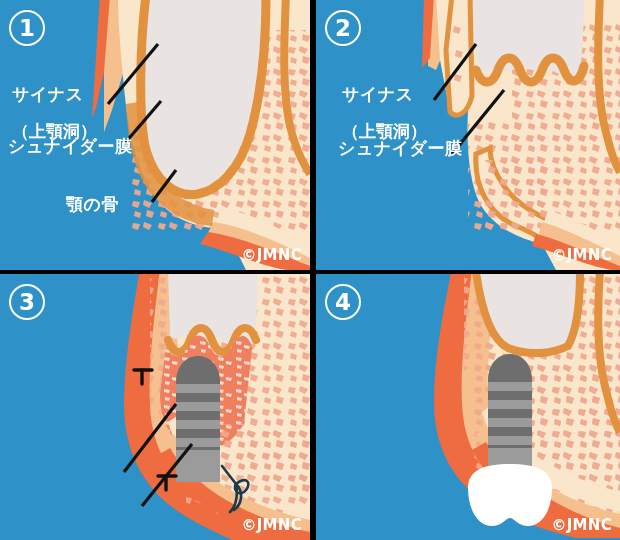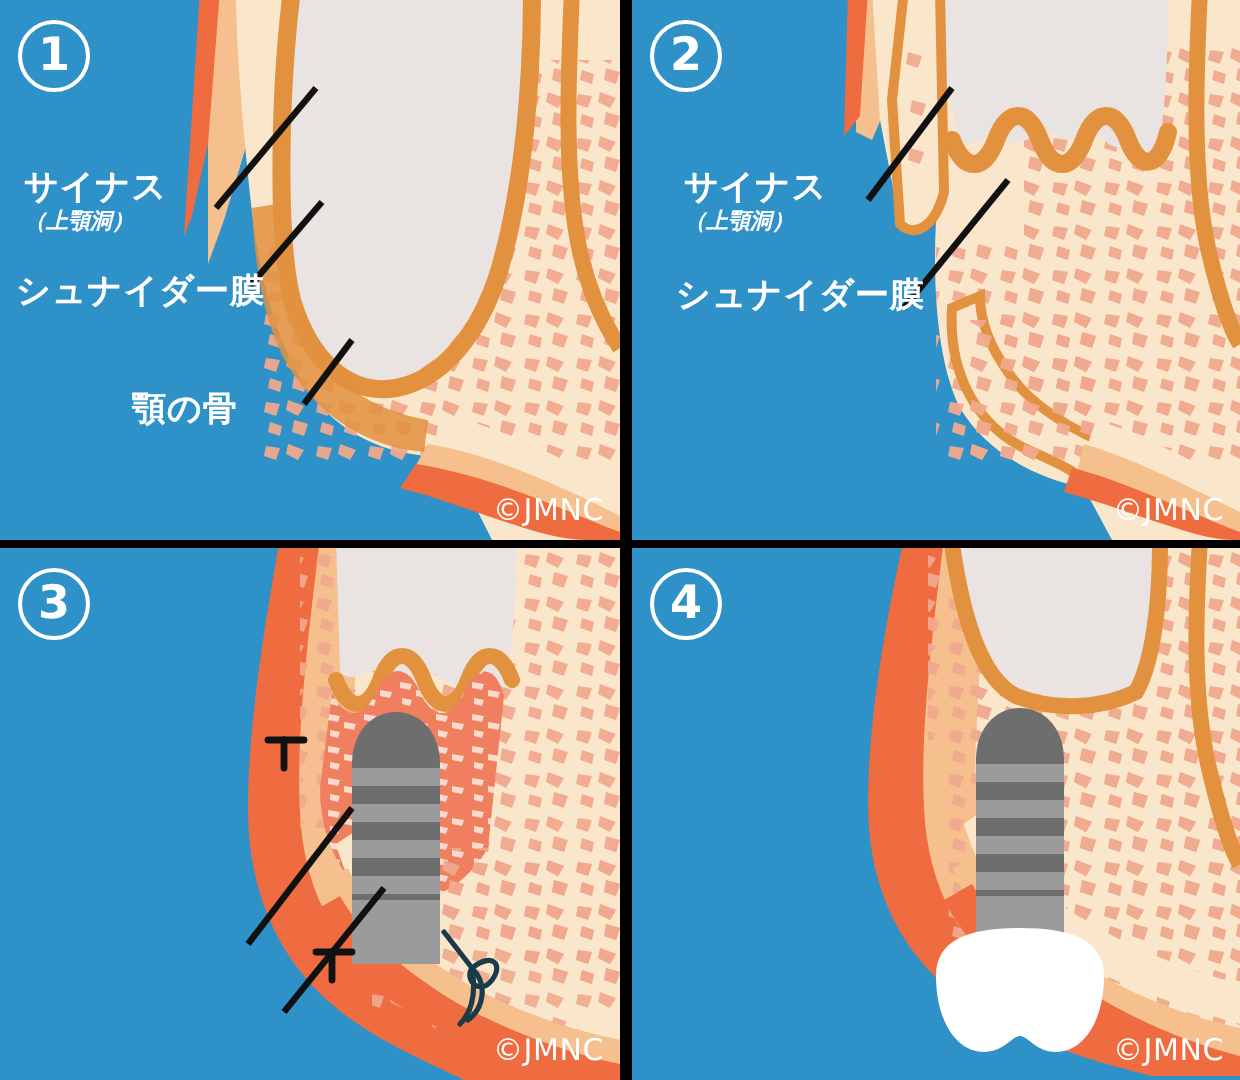--- a/index.html
+++ b/index.html
@@ -32,25 +32,25 @@
     box-sizing:border-box;
     letter-spacing:0;
   }
 
   
   .label{
     position:absolute;color:#ffffff;
     font-size:17px;font-weight:bold;line-height:1.05;
     white-space:nowrap;letter-spacing:0.5px;
   }
-  .label .sub{display:block;font-size:11px;font-weight:bold;letter-spacing:0;margin-top:1px;font-style:italic;}
+  .label .sub{display:block;font-size:17px;font-weight:bold;letter-spacing:0;margin-top:19px;}
 
   .wm{
     position:absolute;right:8px;bottom:6px;
-    color:#ffffff;font-size:15px;font-weight:normal;
+    color:#ffffff;font-size:15px;font-weight:bold;
     letter-spacing:0.3px;white-space:nowrap;
   }
 
   
   #p1 .l-sinus{left:12px;top:86px;}
   #p1 .l-memb{left:8px;top:138px;}
   #p1 .l-bone{left:66px;top:196px;font-family:Liberation Serif, serif;}
   
   #p2 .l-sinus{left:26px;top:86px;}
   #p2 .l-memb{left:22px;top:140px;}

